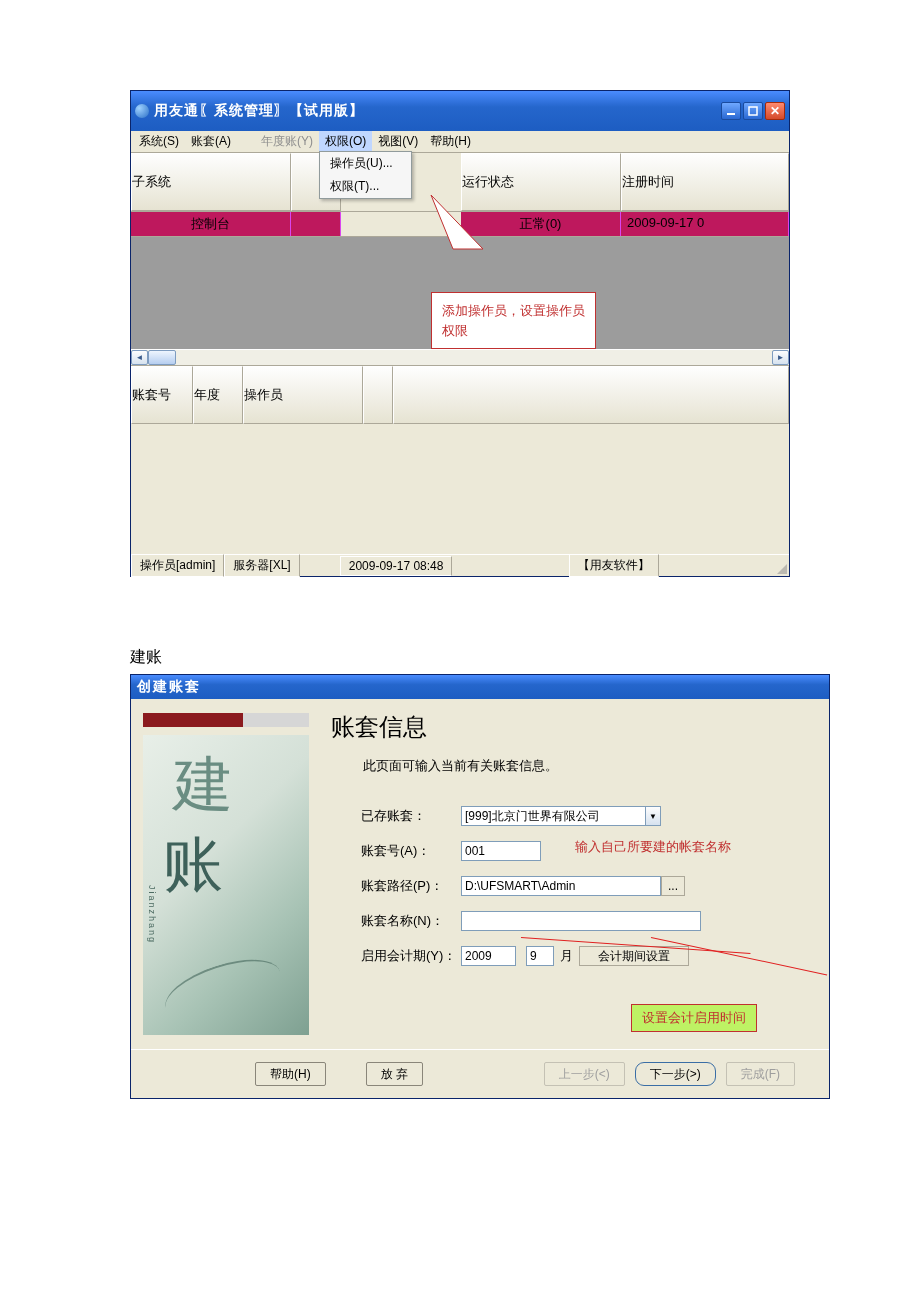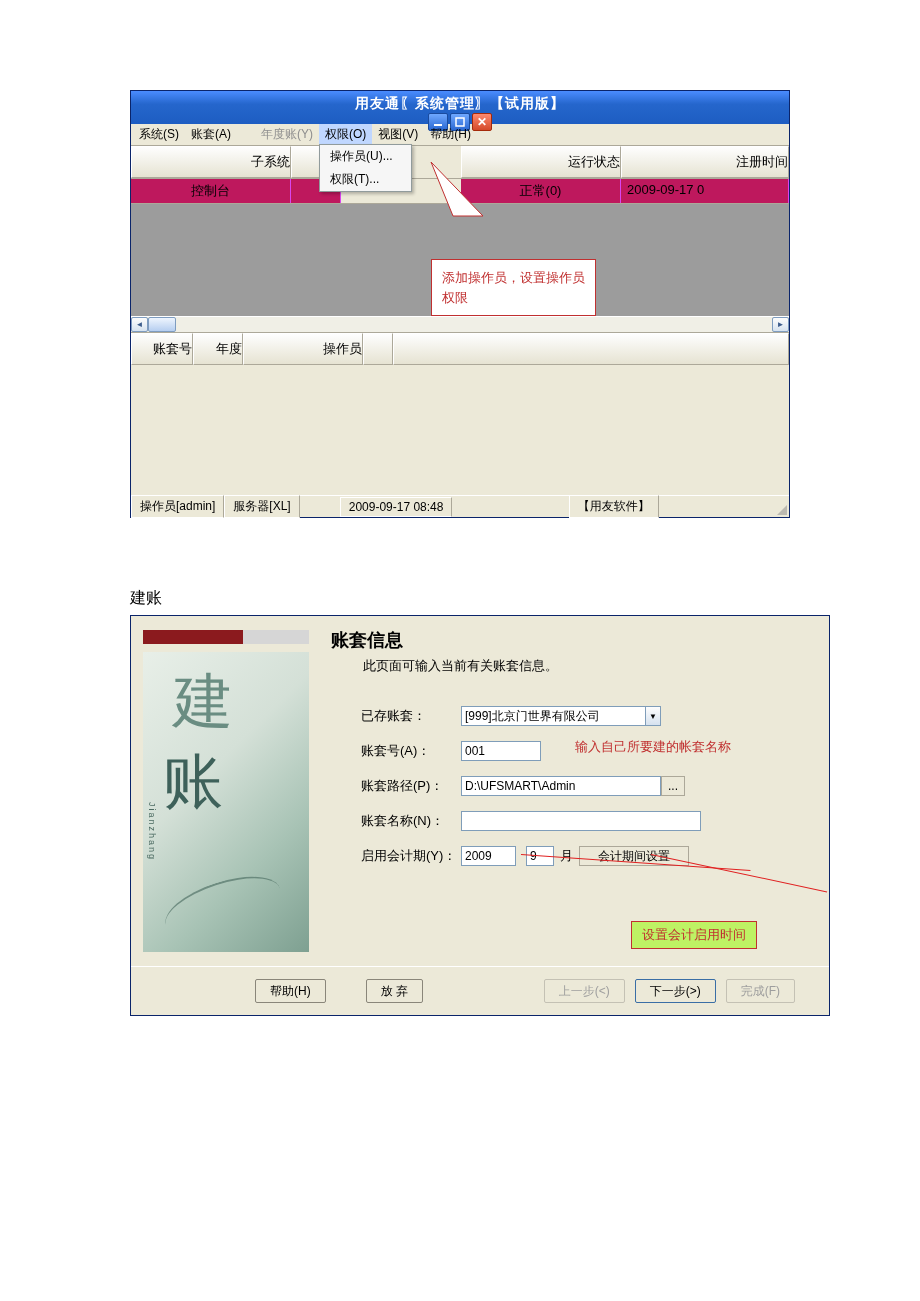--- a/index.html
+++ b/index.html
@@ -1,38 +1,38 @@
 <!DOCTYPE html>
 <html><head>
 <meta charset="utf-8">
 <style>
   * { box-sizing: border-box; margin: 0; padding: 0; }
   body { background: #fff; font-family: "SimSun", "宋体", sans-serif; font-size: 13px; width: 920px; }
   .container { padding: 90px 130px 40px 130px; }
 
   
   .win1 { border: 1px solid #0a246a; width: 660px; }
-  .titlebar { background: linear-gradient(to bottom, #4a8cff, #2566cc 40%, #1d5dc2); height: 33px; display: flex; align-items: center; color: #fff; font-weight: bold; font-size: 14px; padding: 4px 4px; flex-direction: column; }
+  .titlebar { background: linear-gradient(to bottom, #4a8cff, #2566cc 40%, #1d5dc2); height: 40px; display: flex; align-items: center; color: #fff; font-weight: bold; font-size: 14px; padding: 12px 4px; }
   .titlebar .appicon { width: 14px; height: 14px; border-radius: 50%; background: radial-gradient(circle at 30% 30%, #9fd2ff, #2a6fc7); margin-right: 5px; }
   .titlebar .title-text { flex: 1; letter-spacing: 1px; }
   .winbtns { display: flex; gap: 2px; }
   .winbtn { width: 20px; height: 18px; background: linear-gradient(to bottom, #6fa8ff, #2a68d2); border: 1px solid #1a4b9e; border-radius: 2px; display: flex; align-items: center; justify-content: center; color: #fff; font-size: 10px; font-weight: bold; cursor: pointer; }
   .winbtn.close { background: linear-gradient(to bottom, #ff8a6f, #d44a2a); border-color: #a52a0a; font-size: 12px; }
   .winbtn svg { width: 10px; height: 10px; }
 
   .menubar { background: #ece9d8; border-bottom: 1px solid #aca899; height: 22px; display: flex; align-items: center; padding: 0 2px; font-size: 12px; }
   .menuitem { padding: 2px 6px; cursor: default; position: relative; }
   .menuitem.disabled { color: #8e8e8e; margin-left: 18px; }
   .menuitem.active { background: #c0d7ff; }
 
   .dropdown { position: absolute; top: 20px; left: 0; background: #f6f6f6; border: 1px solid #919b9c; box-shadow: 2px 2px 3px rgba(0,0,0,0.25); z-index: 20; }
   .dd-item { padding: 3px 18px 3px 10px; white-space: nowrap; cursor: pointer; }
 
   .gridhdr { background: #ece9d8; border-bottom: 1px solid #aca899; display: flex; }
-  .gridcell { border: 1px solid #fff; border-right-color: #aca899; border-bottom-color: #aca899; text-align: right; padding: 6px 0; font-size: 13px; background: linear-gradient(to bottom, #fefefe, #e6e3d2); }
+  .gridcell { border: 1px solid #fff; border-right-color: #aca899; border-bottom-color: #aca899; text-align: left; padding: 19px 0; font-size: 13px; background: linear-gradient(to bottom, #fefefe, #e6e3d2); }
   .datarow { background: #ece9d8; display: flex; border-bottom: 1px solid #aca899; }
   .datacell { border-right: 1px solid #d946ef; text-align: center; padding: 3px 0; font-size: 13px; background: #be185d; }
 
   .gray-body { background: #9c9c9c; height: 112px; position: relative; }
   .callout { position: absolute; background: #fff; border: 1px solid #c03030; color: #c03030; padding: 8px 10px; font-size: 13px; line-height: 1.5; }
 
   .hscroll { background: #ece9d8; border-top: 1px solid #fff; border-bottom: 1px solid #aca899; height: 17px; display: flex; align-items: center; position: relative; }
   .scrbtn { width: 17px; height: 15px; background: linear-gradient(to bottom, #fdfdfd, #d6e2ef); border: 1px solid #7e9cc0; border-radius: 2px; font-size: 8px; display: flex; align-items:center; justify-content:center; color: #3c5c8c; cursor: pointer; }
   .scrtrack { flex: 1; height: 15px; background: #f0efe6; position: relative; }
   .scrthumb { position: absolute; left: 0; top: 0; height: 15px; width: 28px; background: linear-gradient(to bottom, #eef5fe, #b6cef0); border: 1px solid #7e9cc0; border-radius: 2px; }
@@ -57,39 +57,39 @@
   .wiz-body { background: #ece9d8; display: flex; }
   .wiz-left { width: 190px; padding: 14px 12px; }
   .decor-bar { height: 14px; background: linear-gradient(to right, #8b1a1e 60%, #d6d6d6 60%); margin-bottom: 8px; }
   .decor-img { height: 300px; background: linear-gradient(135deg, #e8efe8 0%, #d4e0d7 40%, #a8c3b5 70%, #7ea091 100%); position: relative; overflow: hidden; }
   .decor-img .han1 { position: absolute; top: 10px; left: 30px; font-size: 60px; color: #6a8d82; font-family: "KaiTi","楷体",serif; }
   .decor-img .han2 { position: absolute; top: 90px; left: 20px; font-size: 60px; color: #3e615a; font-family: "KaiTi","楷体",serif; }
   .decor-img .py { position: absolute; left: 4px; top: 150px; writing-mode: vertical-rl; font-size: 9px; color: #4c6b62; letter-spacing: 2px; }
   .decor-img .swash { position: absolute; bottom: 20px; left: 20px; width: 120px; height: 50px; border-top: 2px solid #44665b; border-radius: 60px 60px 0 0 / 25px 25px 0 0; transform: rotate(-18deg); opacity: 0.6; }
 
   .wiz-right { flex: 1; padding: 12px 18px 18px 10px; position: relative; }
-  .wiz-title { font-size: 18px; font-weight: bold; margin-bottom: 5px; }
+  .wiz-title { font-size: 24px; font-weight: normal; margin-bottom: 14px; }
   .wiz-sub { font-size: 13px; margin: 0 0 30px 32px; }
 
   .form { margin-left: 30px; }
   .frow { display: flex; align-items: center; margin-bottom: 13px; height: 22px; }
   .flabel { width: 100px; font-size: 13px; }
   .finput { height: 20px; border: 1px solid #7f9db9; background: #fff; font-size: 12px; padding: 0 3px; font-family: inherit; }
   .combo { width: 200px; display: flex; }
   .combo .finput { flex: 1; border-right: none; }
   .combo .dd { width: 16px; height: 20px; background: linear-gradient(to bottom, #fdfdfd, #d6e2ef); border: 1px solid #7f9db9; font-size: 8px; display: flex; align-items:center; justify-content:center; cursor: pointer; }
   .note { color: #c03030; font-size: 13px; margin-left: 24px; }
   .browse { height: 20px; padding: 0 6px; background: #ece9d8; border: 1px solid #aca899; cursor: pointer; font-size: 12px; }
   .callout2 { border: 1px solid #c03030; color: #c03030; padding: 4px 10px; font-size: 13px; background: #bef264; position: absolute; margin-top: 40px; }
   .red-line { position: absolute; border-top: 1px solid #e02020; }
 
   .wiz-footer { background: #ece9d8; border-top: 1px solid #fff; padding: 12px 24px; display: flex; align-items: center; }
   .wbtn { height: 24px; padding: 0 14px; background: #ece9d8; border: 1px solid #8a867a; border-radius: 2px; font-size: 12px; font-family: inherit; cursor: pointer; margin-right: 10px; }
   .wbtn.disabled { color: #9e9e9e; border-color: #c4c1b4; cursor: default; }
-  .wbtn.primary { border-color: #3a6ea5; }
+  .wbtn.primary { border-color: #3a6ea5; border-radius: 9px; }
   .spacer { flex: 1; }
 </style>
 </head>
 <body>
 
 <div class="container">
 
   <div class="win1">
     <div class="titlebar">
       <span class="appicon"></span>
@@ -170,20 +170,23 @@
       <div class="statuscell">服务器[XL]</div>
       <div class="statuscell" style="margin-left:40px">2009-09-17 08:48</div>
       <div class="statuscell" style="margin-left:auto">【用友软件】</div>
       <div class="grip"></div>
     </div>
   </div>
 
   <div class="sec-label">建账</div>
 
   <div class="win2">
+    <div class="titlebar2">
+      <span>创建账套</span>
+    </div>
 
     <div class="wiz-body">
       <div class="wiz-left">
         <div class="decor-bar"></div>
         <div class="decor-img">
           <div class="han1">建</div>
           <div class="han2">账</div>
           <div class="py">Jianzhang</div>
           <div class="swash"></div>
         </div>

